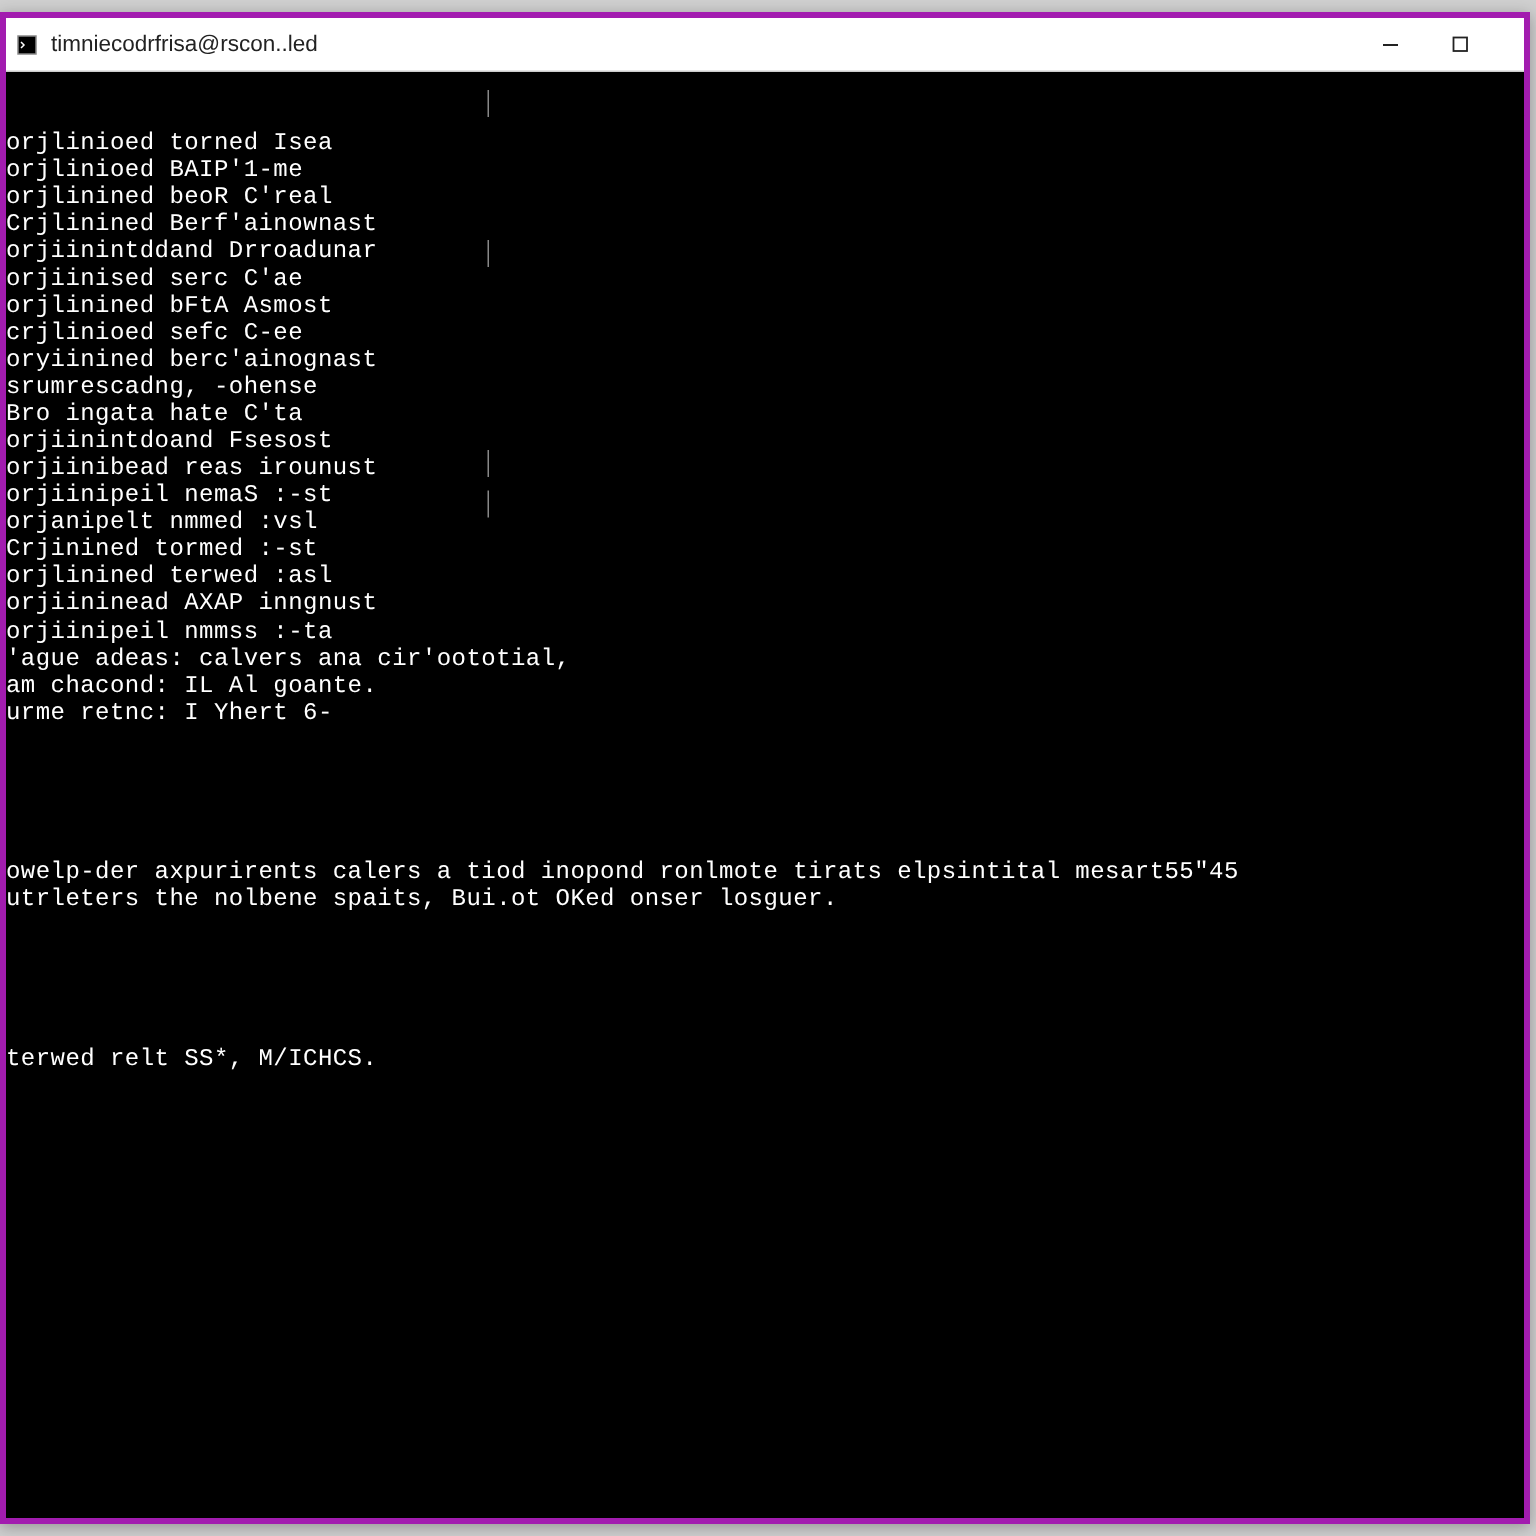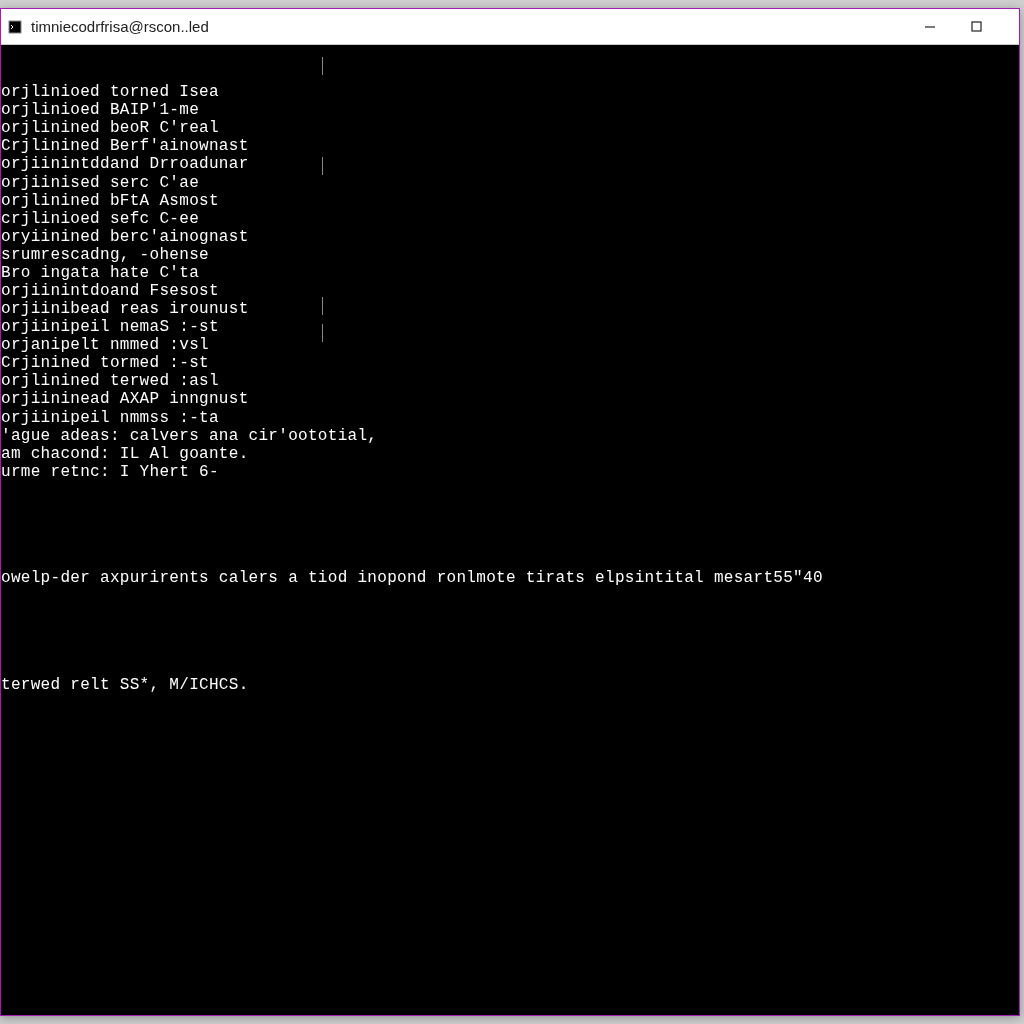--- a/index.html
+++ b/index.html
@@ -1,21 +1,21 @@
 <!DOCTYPE html>
 <html><head>
 <meta charset="utf-8">
 <style>
   * { margin: 0; padding: 0; box-sizing: border-box; }
   html, body { width: 1024px; height: 1024px; overflow: hidden; background: #d0d0d0; font-family: "Segoe UI", Tahoma, sans-serif; }
   .window {
     position: absolute;
     top: 8px; left: 0; right: 4px; bottom: 8px;
     background: #000;
-    border: 1px solid #a21caf;
+    border: 4px solid #a21caf;
     box-shadow: 0 2px 10px rgba(0,0,0,0.3);
     display: flex;
     flex-direction: column;
   }
   .titlebar {
     height: 36px;
     background: #fff;
     display: flex;
     align-items: center;
     padding: 0 0 0 6px;
@@ -89,21 +89,21 @@
             <rect x="1" y="1" width="9" height="9"></rect>
           </svg>
       </div>
       <div class="win-btn" style="width:20px;"></div>
     </div>
   </div>
 
   <div class="terminal">
     <div id="lines"><div>orjlinioed torned Isea</div><div>orjlinioed BAIP'1-me</div><div>orjlinined beoR C'real</div><div>Crjlinined Berf'ainownast</div><div>orjiinintddand Drroadunar</div><div>orjiinised serc C'ae</div><div>orjlinined bFtA Asmost</div><div>crjlinioed sefc C-ee</div><div>oryiinined berc'ainognast</div><div>srumrescadng, -ohense</div><div>Bro ingata hate C'ta</div><div>orjiinintdoand Fsesost</div><div>orjiinibead reas irounust</div><div>orjiinipeil nemaS :-st</div><div>orjanipelt nmmed :vsl</div><div>Crjinined tormed :-st</div><div>orjlinined terwed :asl</div><div>orjiininead AXAP inngnust</div><div>orjiinipeil nmmss :-ta</div><div>'ague adeas: calvers ana cir'oototial,</div><div>am chacond: IL Al goante.</div><div>urme retnc: I Yhert 6-</div></div>
     <div class="gap"></div>
-    <div id="para"><div>owelp-der axpurirents calers a tiod inopond ronlmote tirats elpsintital mesart55"40</div></div>
+    <div id="para"><div>owelp-der axpurirents calers a tiod inopond ronlmote tirats elpsintital mesart55"45</div><div>utrleters the nolbene spaits, Bui.ot OKed onser losguer.</div></div>
     <div class="gap"></div>
     <div>terwed relt SS*, M/ICHCS.</div>
   </div>
 
   <div class="scroll-mark a"></div>
   <div class="scroll-mark b"></div>
   <div class="scroll-mark c"></div>
   <div class="scroll-mark d"></div>
 </div>
 

